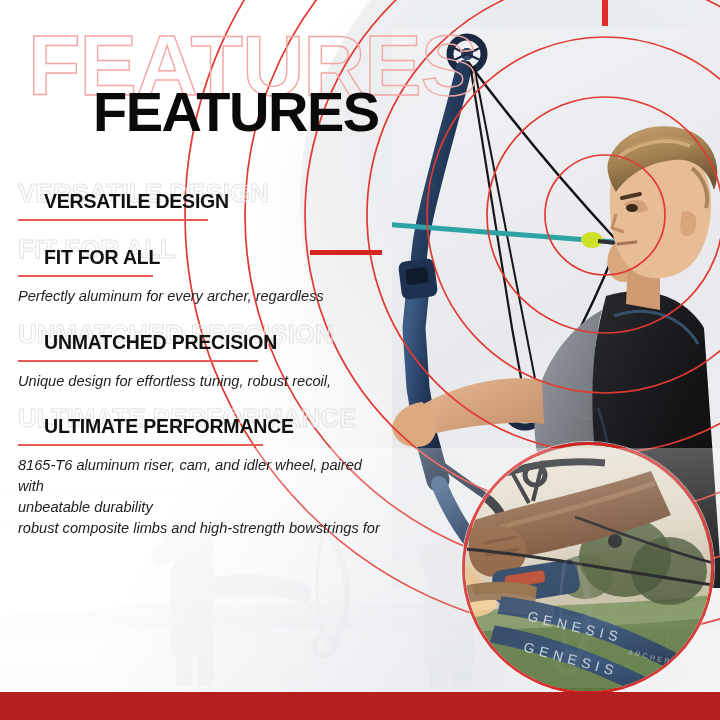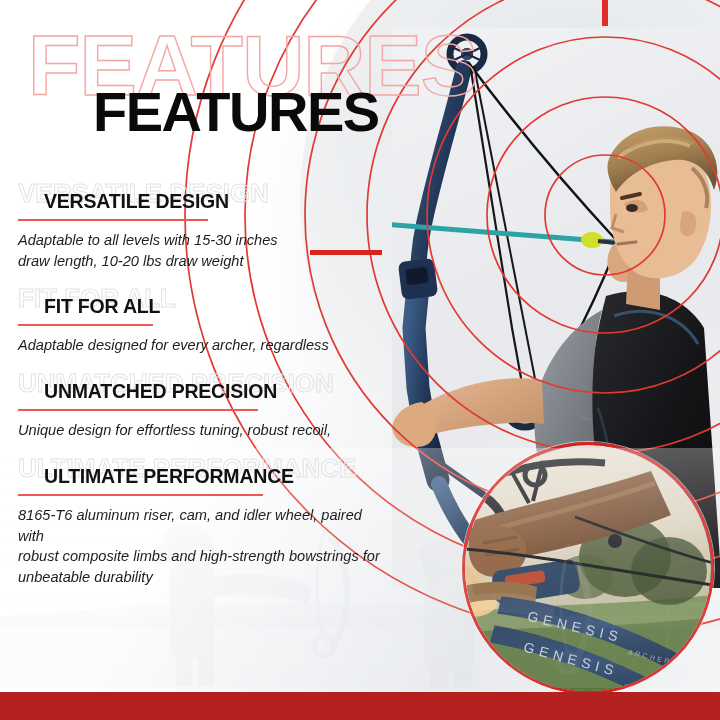--- a/index.html
+++ b/index.html
@@ -362,34 +362,30 @@
   <div class="dash-accent"></div>
 
   <div class="features">
 
     <div class="feature">
       <div class="f-titlewrap">
         <div class="f-ghost">VERSATILE DESIGN</div>
         <div class="f-title">VERSATILE DESIGN</div>
         <div class="f-rule" style="width: 190px;"></div>
       </div>
-      <div class="f-body">
-        <span>Adaptable to all levels with 15-30 inches</span>
-        <span>draw length, 10-20 lbs draw weight</span>
-      </div>
     </div>
 
     <div class="feature">
       <div class="f-titlewrap">
         <div class="f-ghost">FIT FOR ALL</div>
         <div class="f-title">FIT FOR ALL</div>
         <div class="f-rule" style="width: 135px;"></div>
       </div>
       <div class="f-body">
-        <span>Adaptable designed for every archer, regardless</span>
+        <span>Perfectly aluminum for every archer, regardless</span>
       </div>
     </div>
 
     <div class="feature">
       <div class="f-titlewrap">
         <div class="f-ghost">UNMATCHED PRECISION</div>
         <div class="f-title">UNMATCHED PRECISION</div>
         <div class="f-rule" style="width: 240px;"></div>
       </div>
       <div class="f-body">
@@ -398,22 +394,22 @@
     </div>
 
     <div class="feature">
       <div class="f-titlewrap">
         <div class="f-ghost">ULTIMATE PERFORMANCE</div>
         <div class="f-title">ULTIMATE PERFORMANCE</div>
         <div class="f-rule" style="width: 245px;"></div>
       </div>
       <div class="f-body">
         <span>8165-T6 aluminum riser, cam, and idler wheel, paired with</span>
+        <span>unbeatable durability</span>
         <span>robust composite limbs and high-strength bowstrings for</span>
-        <span>unbeatable durability</span>
       </div>
     </div>
 
   </div>
 
   <div class="bottom-bar"></div>
 
 </div>
 
 </body></html>

